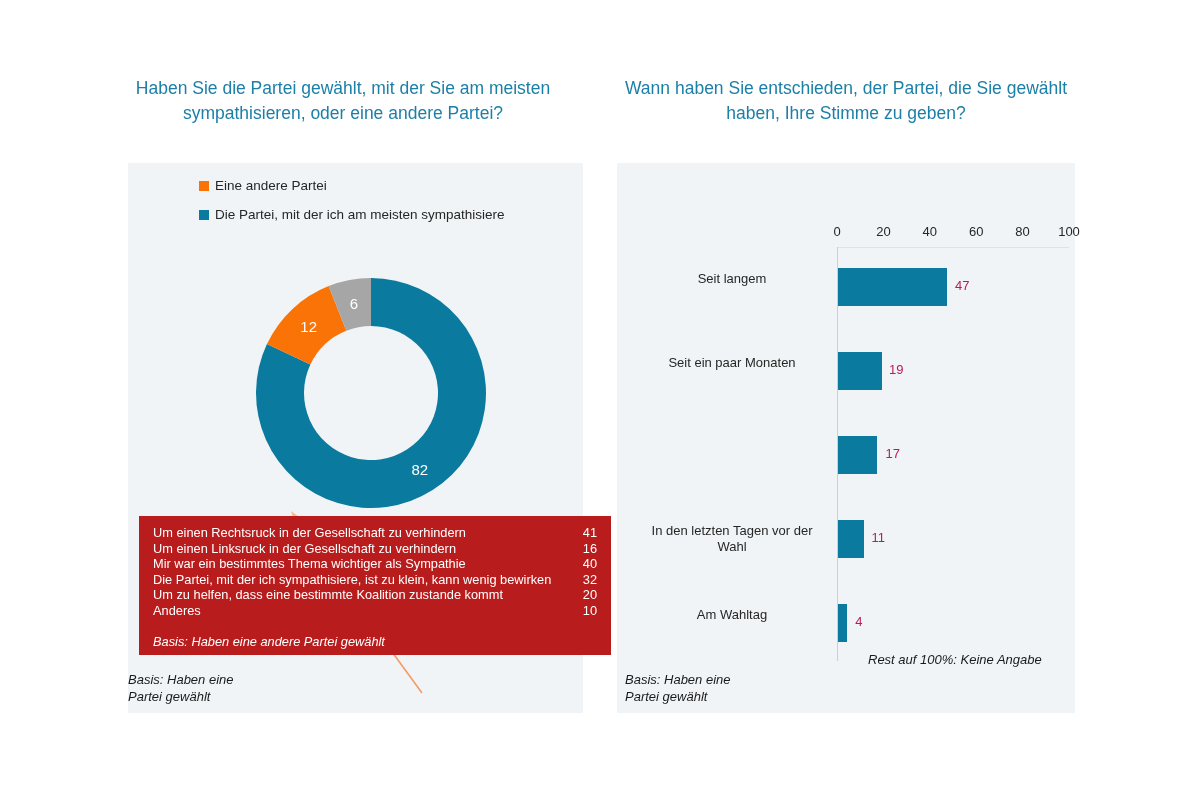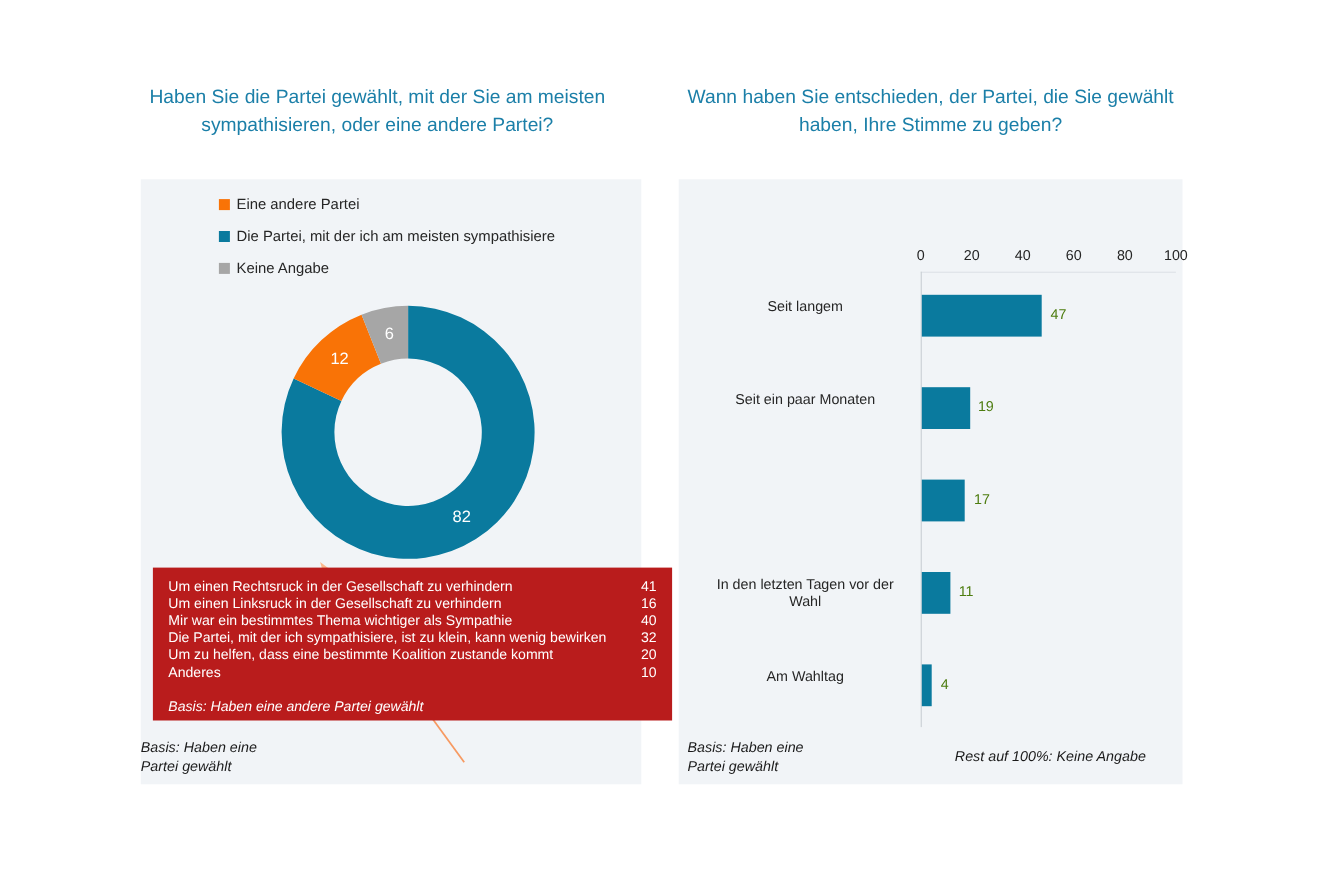--- a/index.html
+++ b/index.html
@@ -121,21 +121,21 @@
     font-style: italic;
     color: #1a1a1a;
     line-height: 17px;
     white-space: pre-line;
   }
   #basis-left  { left: 128px; top: 671px; }
   #basis-right { left: 625px; top: 671px; }
   #rest-note {
     position: absolute;
     left: 868px;
-    top: 680px;
+    top: 652px;
     font-size: 13px;
     font-style: italic;
     color: #1a1a1a;
     white-space: nowrap;
   }
 
   
   #bar-chart {
     position: absolute;
     left: 617px;
@@ -190,21 +190,21 @@
     position: absolute;
     left: 1px;
     top: 21px;
     height: 38px;
     background: #0a7a9e;
   }
   .bar-value {
     position: absolute;
     top: 31px;
     font-size: 13px;
-    color: #4d7c0f;
+    color: #be185d;
     white-space: nowrap;
   }
   .bar-cat {
     position: absolute;
     right: 232px;
     width: 200px;
     top: 24px;
     padding-right: 10px;
     text-align: center;
     font-size: 13px;
@@ -221,24 +221,20 @@
 <h2 class="chart-title" id="title-left">Haben Sie die Partei gewählt, mit der Sie am meisten sympathisieren, oder eine andere Partei?</h2>
 
 <div id="legend">
   <div class="legend-row">
     <span class="legend-swatch" style="background:#f97306"></span>
     <span class="legend-label">Eine andere Partei</span>
   </div>
   <div class="legend-row">
     <span class="legend-swatch" style="background:#0a7a9e"></span>
     <span class="legend-label">Die Partei, mit der ich am meisten sympathisiere</span>
-  </div>
-  <div class="legend-row">
-    <span class="legend-swatch" style="background:#a6a6a6"></span>
-    <span class="legend-label">Keine Angabe</span>
   </div>
 </div>
 
 <div id="donut-wrap">
   <svg id="donut-svg" width="246" height="246" viewBox="0 0 246 246">
 
     <g>
         <path d="M 123 8 A 115 115 0 1 1 18.944888966407717 74.03538147001673 L 62.376587484776664 94.47278746514019 A 67 67 0 1 0 123 56 Z" fill="#0a7a9e"></path>
         <path d="M 18.944888966407717 74.03538147001673 A 115 115 0 0 1 80.66567644126197 16.07570412285112 L 98.33565497012654 60.70497544548717 A 67 67 0 0 0 62.376587484776664 94.47278746514019 Z" fill="#f97306"></path>
         <path d="M 80.66567644126197 16.07570412285112 A 115 115 0 0 1 122.99999999999987 8 L 122.99999999999993 56 A 67 67 0 0 0 98.33565497012654 60.70497544548717 Z" fill="#a6a6a6"></path>

